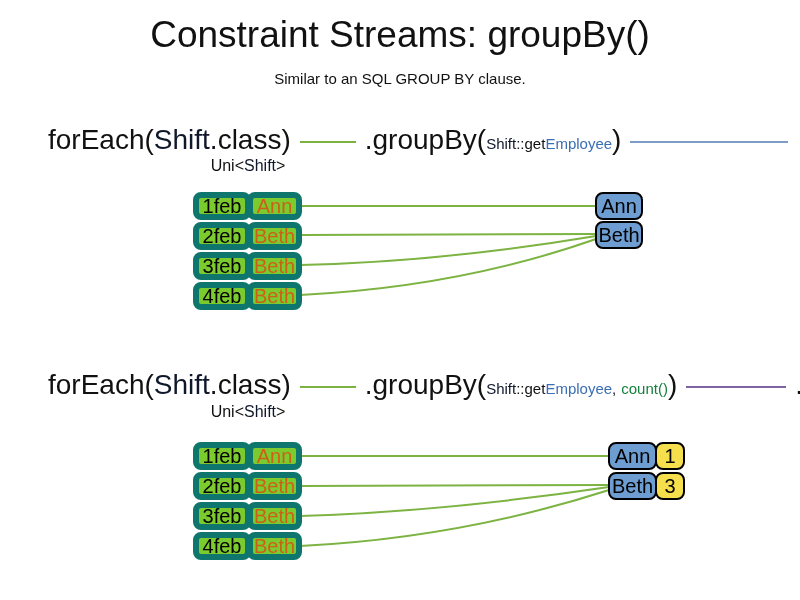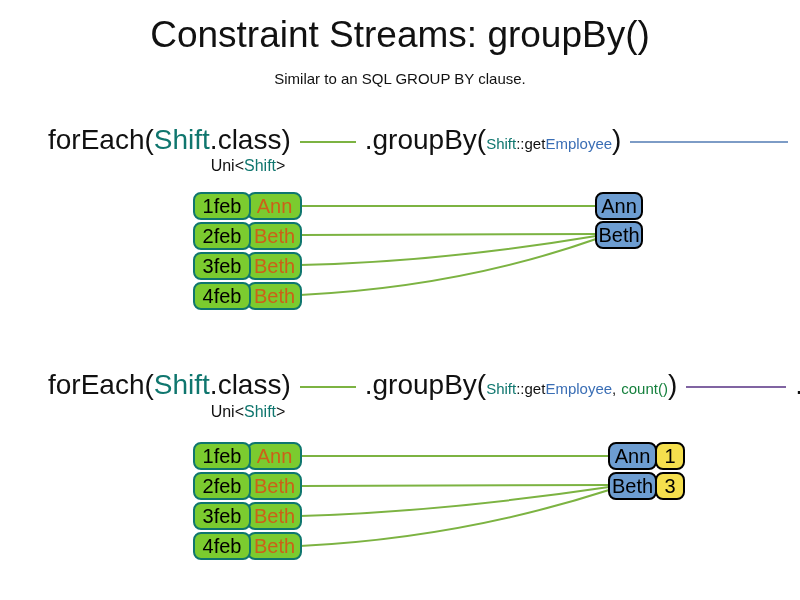--- a/index.html
+++ b/index.html
@@ -19,39 +19,39 @@
   .subtitle{
     position:absolute;top:70px;left:0;width:800px;
     text-align:center;font-size:15px;color:#111;margin:0;
   }
   
   .codeline{
     position:absolute;left:48px;font-size:0;white-space:nowrap;color:#111;
   }
   .code{font-size:28px;}
   .codesmall{font-size:15px;}
-  .green{color:#0f766e;}
+  .green{color:#0f172a;}
   .blue{color:#3A6EB5;margin-top:19px;}
   .gold{color:#15803d;}
   .sep{margin-right:5px;}
   .connector{
     display:inline-block;height:2px;vertical-align:6px;margin:0 9px;
   }
   .conn-green{background:#7CB342;width:56px;}
   .conn-blue{background:#7D9CC6;width:158px;}
   .conn-purple{background:#8064A2;width:100px;}
   
   .typelabel{
     position:absolute;font-size:16px;color:#111;text-align:center;
   }
   
   .shift-table{position:absolute;left:193px;width:120px;}
   .shift-row{display:flex;height:28px;margin-bottom:2px;}
   .cell{
-    box-sizing:border-box;height:28px;border:2px solid #0f766e;border-radius:8px;
+    box-sizing:border-box;height:28px;border:6px solid #0f766e;border-radius:8px;
     display:flex;align-items:center;justify-content:center;
     font-size:20px;background:#7BCB2F;
   }
   .cell-date{width:58px;position:relative;z-index:2;color:#000;}
   .cell-emp{width:55px;margin-left:-4px;position:relative;z-index:1;color:#CC6018;}
   
   .groups{position:absolute;}
   .group-row{display:flex;margin-bottom:1px;height:28px;}
   .gbox{
     box-sizing:border-box;height:28px;border:2px solid #000;border-radius:8px;

